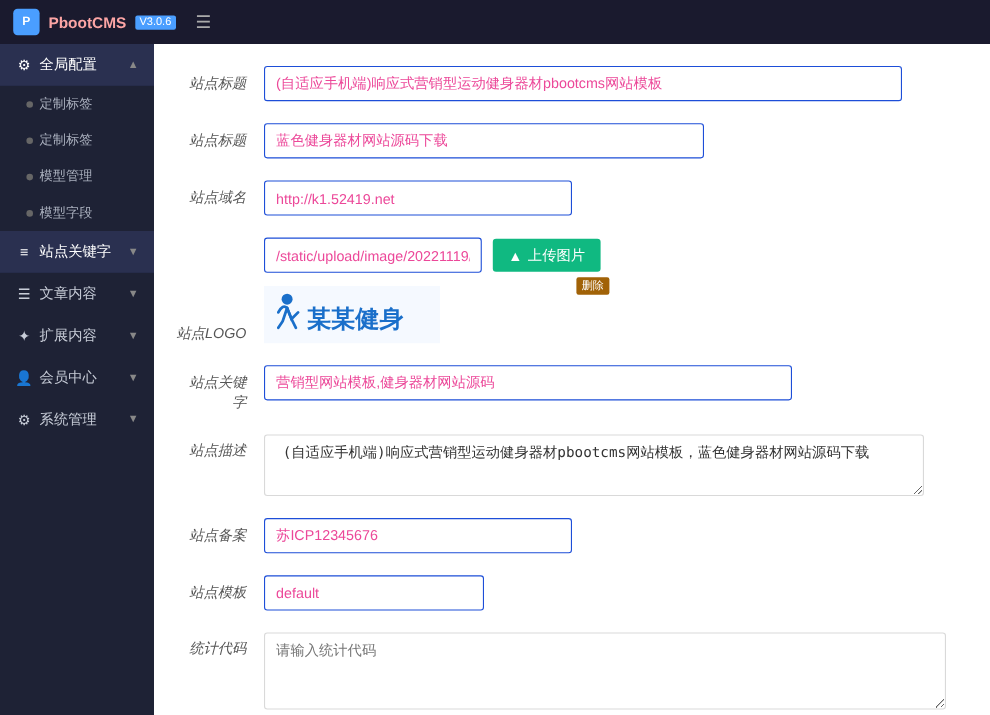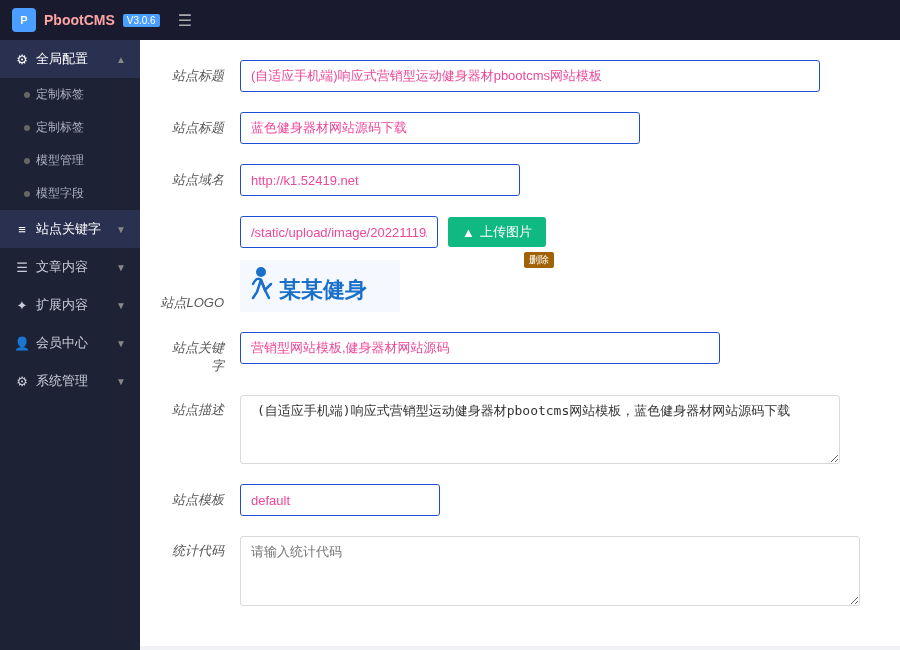--- a/index.html
+++ b/index.html
@@ -401,24 +401,30 @@
       <div class="form-row">
         <div class="form-label">站点关键字</div>
         <div class="form-control">
           <input type="text" class="form-input" style="max-width: 480px;" value="营销型网站模板,健身器材网站源码">
         </div>
       </div>
 
       <div class="form-row" style="align-items:flex-start;">
         <div class="form-label" style="padding-top:6px;">站点描述</div>
         <div class="form-control">
-          <textarea class="form-textarea" style="max-width: 600px; height: 69px; padding-left: 16px;">(自适应手机端)响应式营销型运动健身器材pbootcms网站模板，蓝色健身器材网站源码下载</textarea>
-        </div>
-      </div>
-
+          <textarea class="form-textarea" style="max-width: 600px; height: 56px; padding-left: 16px;">(自适应手机端)响应式营销型运动健身器材pbootcms网站模板，蓝色健身器材网站源码下载</textarea>
+        </div>
+      </div>
+
+      <div class="form-row">
+        <div class="form-label">站点备案</div>
+        <div class="form-control">
+          <input type="text" class="form-input" style="max-width: 280px;" value="苏ICP12345676">
+        </div>
+      </div>
 
       <div class="form-row">
         <div class="form-label">站点模板</div>
         <div class="form-control">
           <input type="text" class="form-input" style="max-width: 200px;" value="default">
         </div>
       </div>
 
       <div class="form-row" style="align-items:flex-start; position:relative;">
         <div class="form-label" style="padding-top:6px;">统计代码</div>

